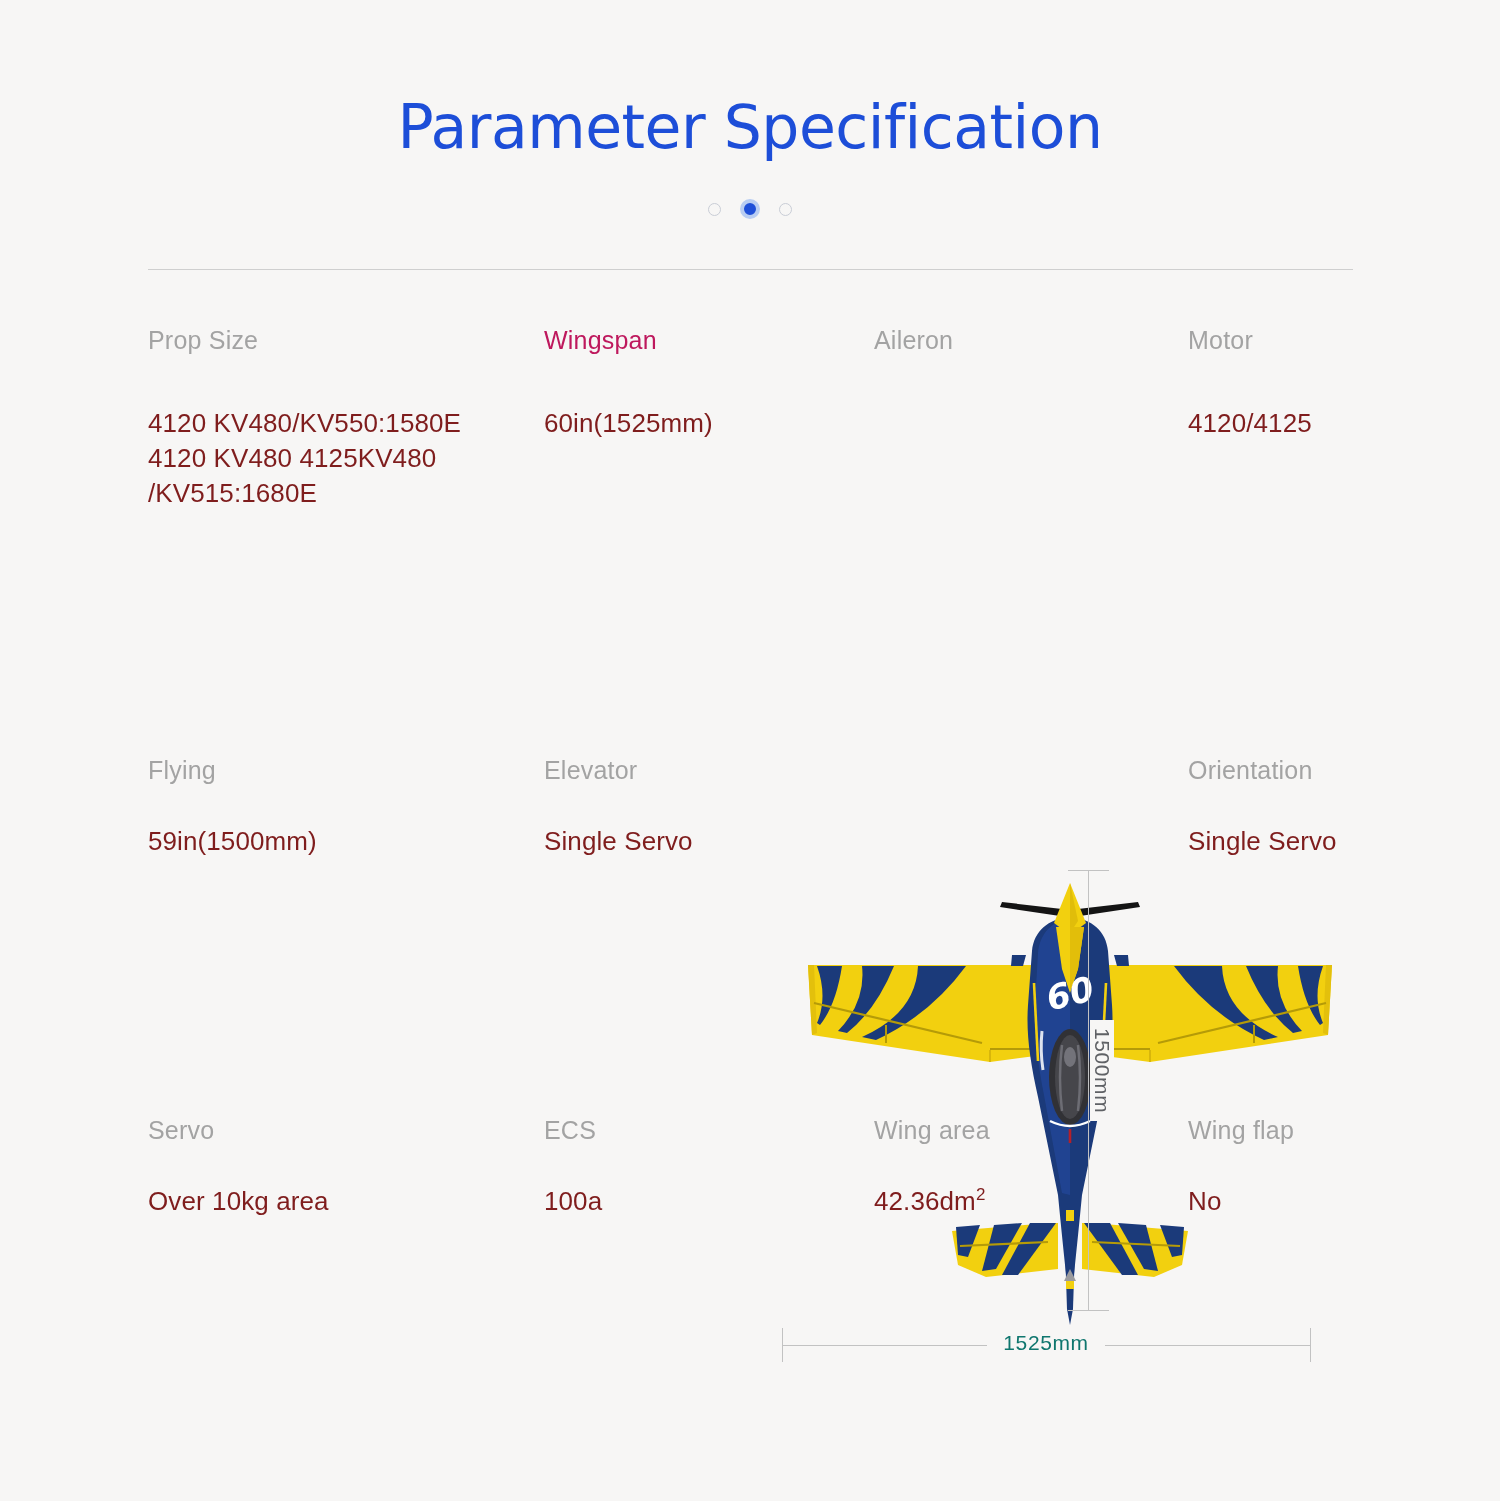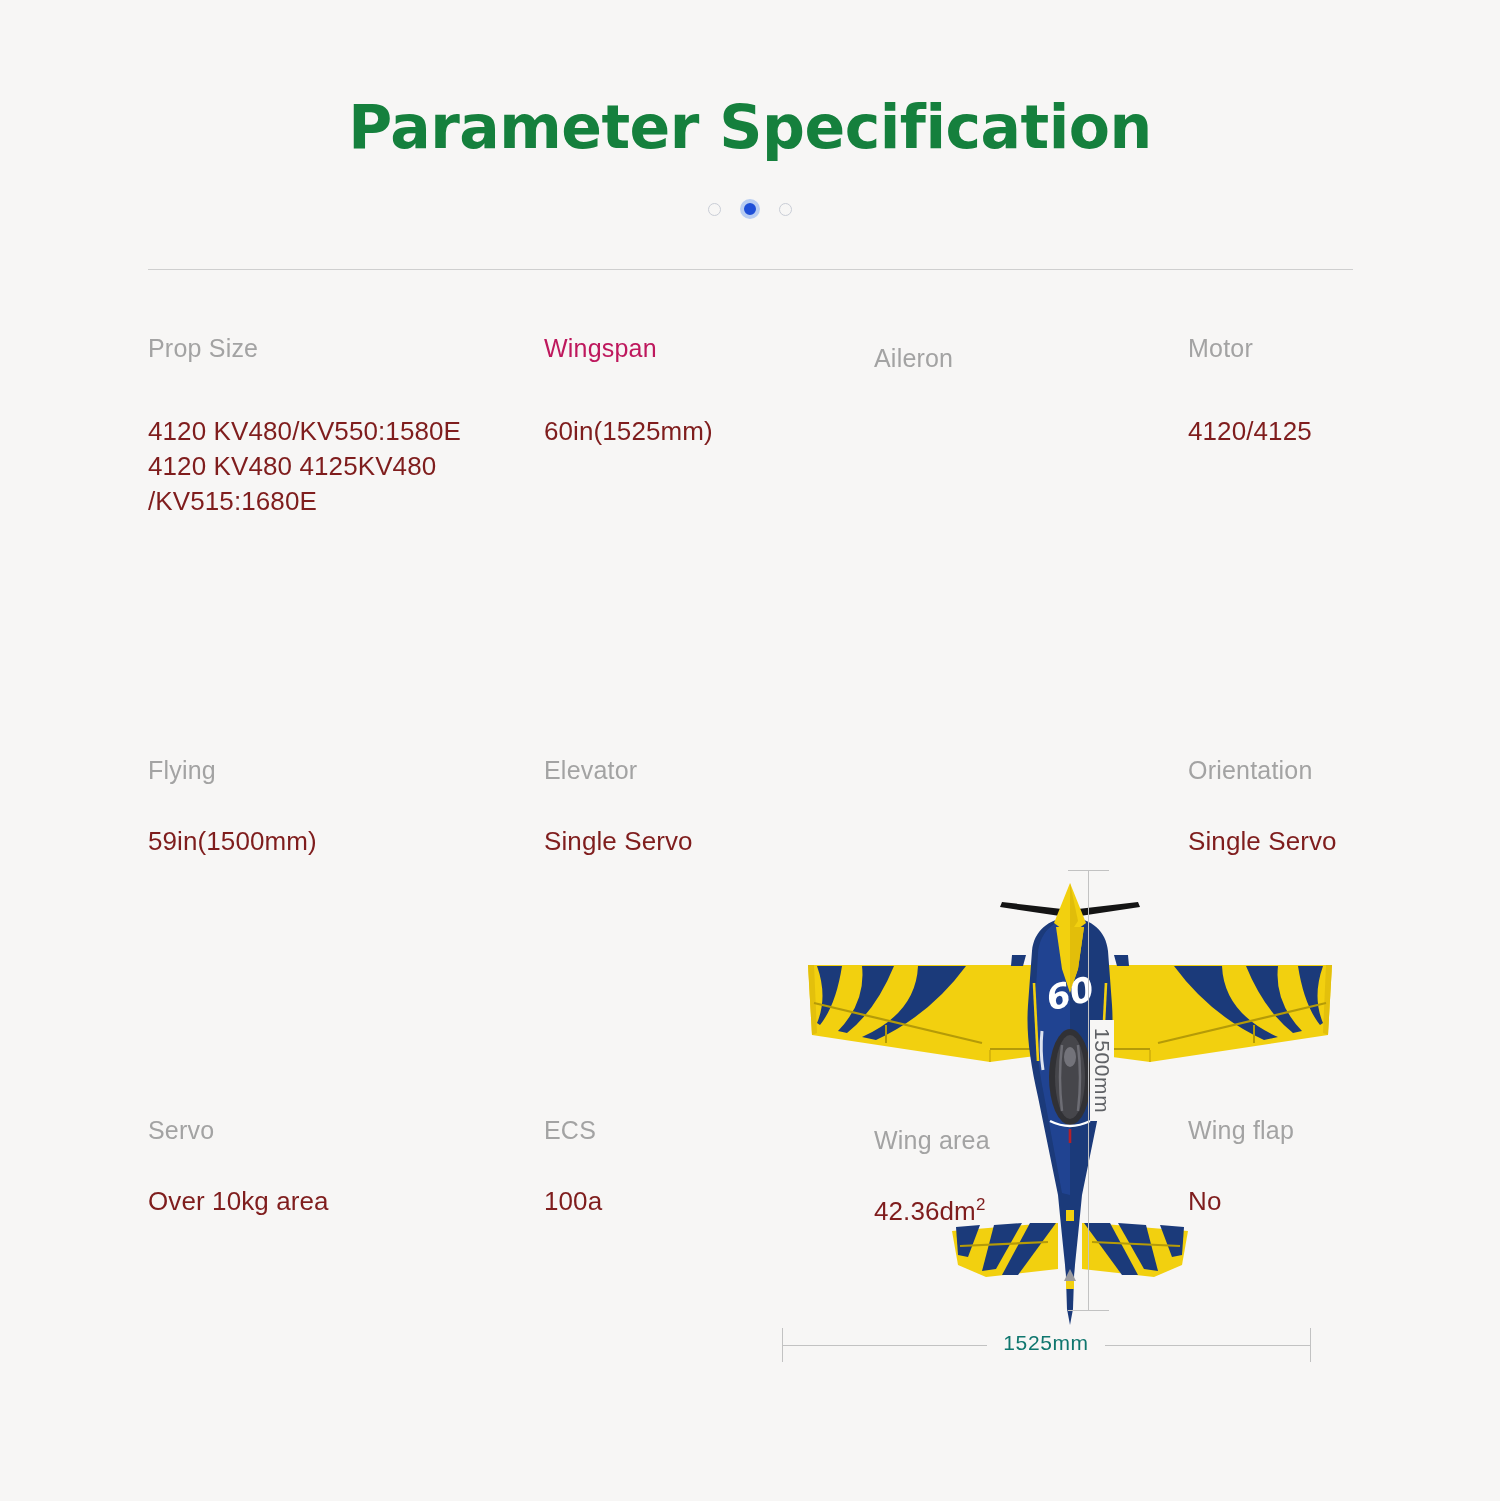--- a/index.html
+++ b/index.html
@@ -20,23 +20,23 @@
   }
 
   
   .title {
     position: absolute;
     top: 92px;
     left: 0;
     width: 1500px;
     text-align: center;
     font-size: 60px;
-    font-weight: 700;
+    font-weight: 400;
     letter-spacing: -0.5px;
-    color: #15803d;
+    color: #1d4ed8;
     font-family: "DejaVu Sans", sans-serif;
   }
 
   .dots {
     position: absolute;
     top: 199px;
     left: 0;
     width: 1500px;
     display: flex;
     justify-content: center;
@@ -79,21 +79,21 @@
     position: relative;
     width: 100%;
   }
 
   .cell {
     position: absolute;
     top: 0;
   }
   .c0 { left: 0px;   width: 390px; }
   .c1 { left: 396px; width: 325px; }
-  .c2 { left: 726px; width: 310px; margin-top: 10px; }
+  .c2 { left: 726px; width: 310px; }
   .c3 { left: 1040px; width: 240px; }
 
   .lbl {
     font-size: 25px;
     color: #a3a3a3;
     font-weight: 400;
     letter-spacing: 0.2px;
     line-height: 31px;
     white-space: pre-line;
   }
@@ -103,21 +103,21 @@
     font-size: 26px;
     color: #7f1d1d;
     font-weight: 400;
     letter-spacing: 0.1px;
     line-height: 35px;
     white-space: pre-line;
   }
   .val sup { font-size: 17px; vertical-align: super; line-height: 0; }
 
   
-  .r0 { top: 8px;    height: 215px; }
+  .r0 { top: 0px;    height: 215px; }
   .r1 { top: 215px;  height: 180px; }
   .r2 { top: 395px;  height: 195px; }
 
   .r0 .val { margin-top: 50px; }
   .r1 .val, .r2 .val, .r3 .val, .r4 .val { margin-top: 38px; }
 
   
   .plane-wrap {
     position: absolute;
     left: 760px;

